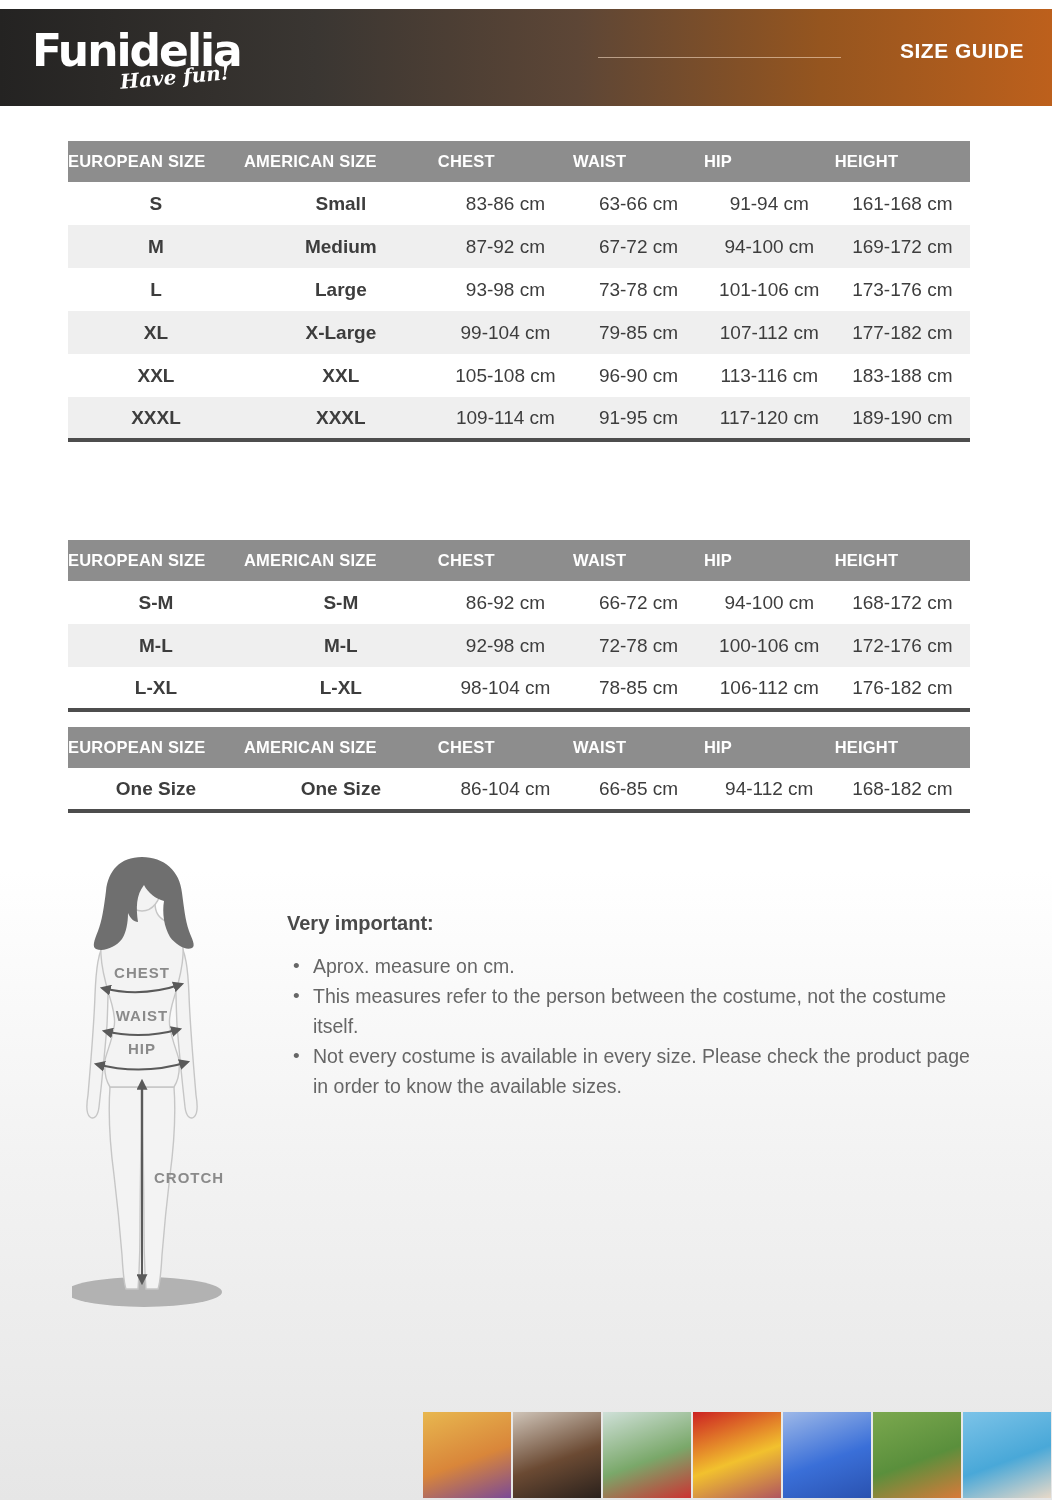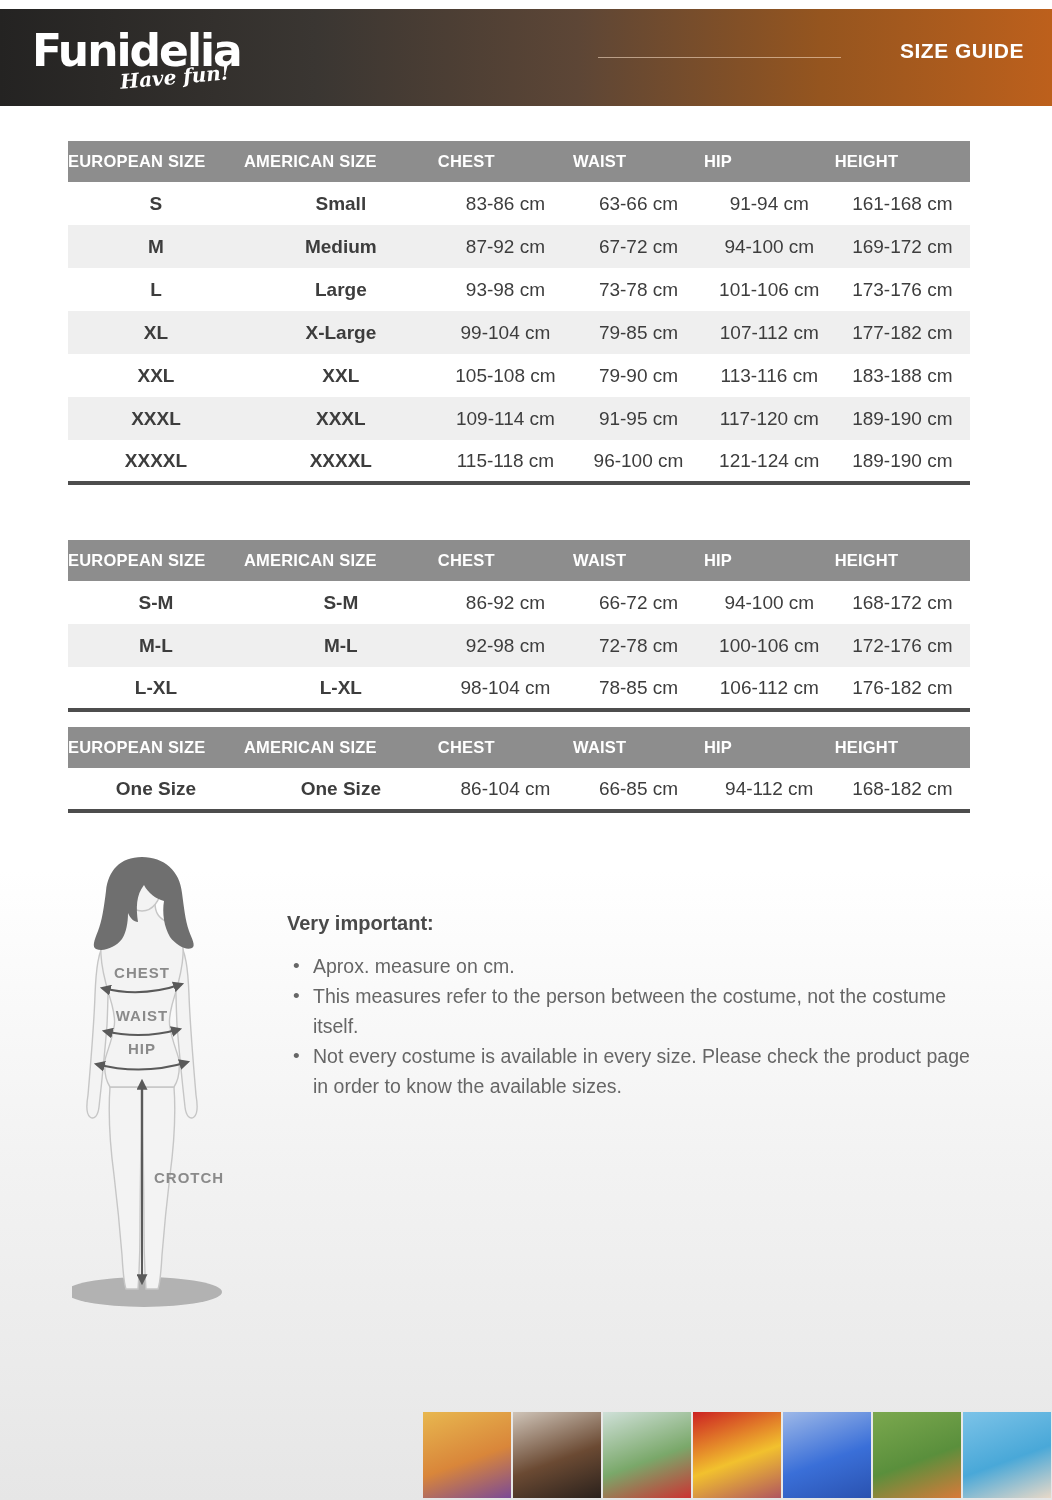--- a/index.html
+++ b/index.html
@@ -143,38 +143,30 @@
         <td>X-Large</td>
         <td>99-104 cm</td>
         <td>79-85 cm</td>
         <td>107-112 cm</td>
         <td>177-182 cm</td>
       </tr>
       <tr>
         <td>XXL</td>
         <td>XXL</td>
         <td>105-108 cm</td>
-        <td>79-90 cm</td>
+        <td>96-90 cm</td>
         <td>113-116 cm</td>
         <td>183-188 cm</td>
       </tr>
       <tr>
         <td>XXXL</td>
         <td>XXXL</td>
         <td>109-114 cm</td>
         <td>91-95 cm</td>
         <td>117-120 cm</td>
-        <td>189-190 cm</td>
-      </tr>
-      <tr>
-        <td>XXXXL</td>
-        <td>XXXXL</td>
-        <td>115-118 cm</td>
-        <td>96-100 cm</td>
-        <td>121-124 cm</td>
         <td>189-190 cm</td>
       </tr>
     </tbody>
   </table>
 
 <table class="size-table t2">
   <colgroup>
       <col>
       <col>
       <col>

